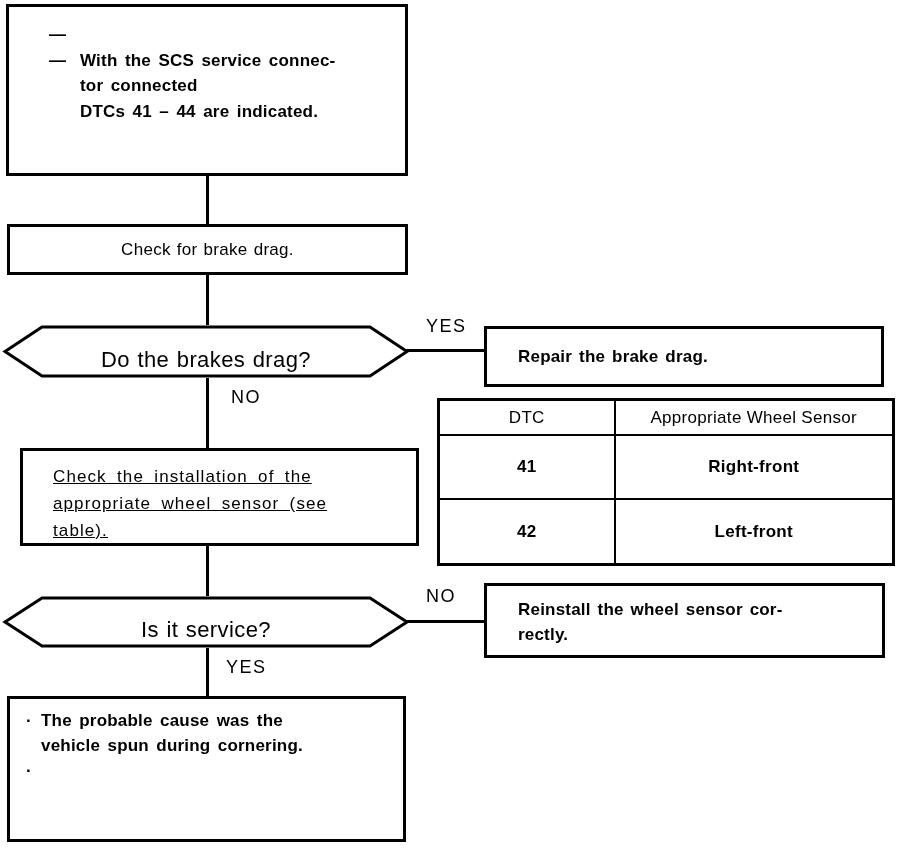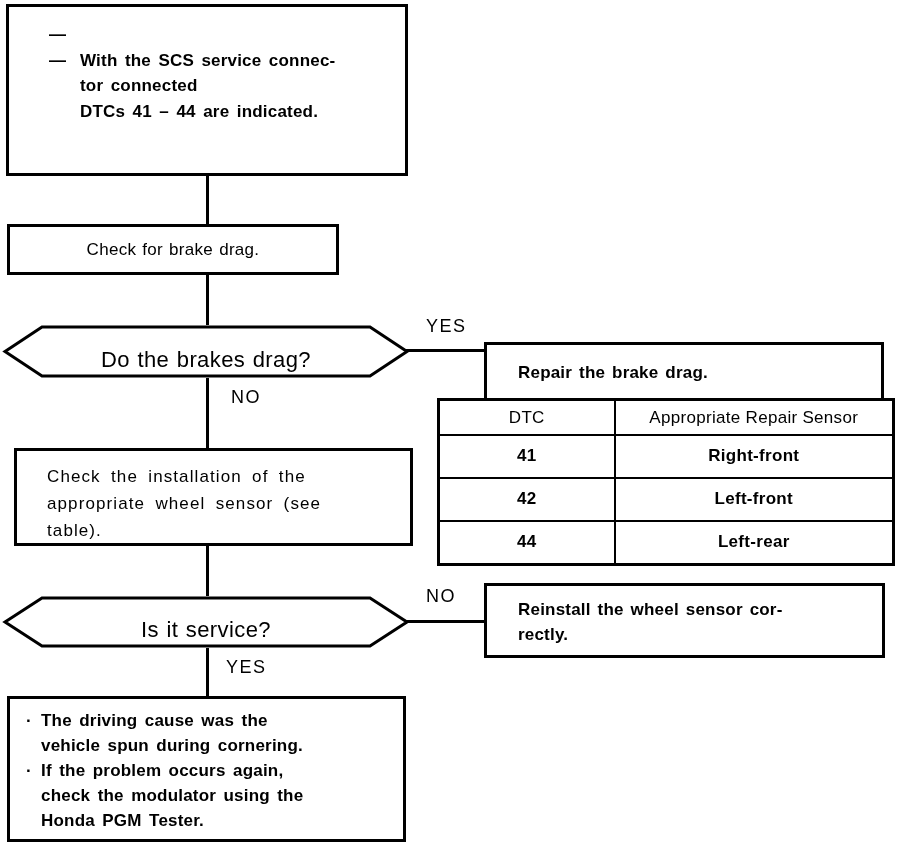--- a/index.html
+++ b/index.html
@@ -96,71 +96,67 @@
         <span class="bullet">—</span>
         <span class="btxt">With the SCS service connec-
 tor connected
 DTCs 41 – 44 are indicated.</span>
       </div>
     </div>
   </div>
 
   <div class="vline" style="left:206px;top:176px;width:3px;height:48px;"></div>
 
-  <div class="box center-text" style="left:7px;top:224px;width:332px;height:51px;">
+  <div class="box center-text" style="left:7px;top:224px;width:401px;height:51px;">
     <span>Check for brake drag.</span>
   </div>
 
   <div class="vline" style="left:206px;top:275px;width:3px;height:50px;"></div>
 
   <div class="hexwrap" style="left:2px;top:325px;width:408px;height:53px;">
     <svg width="408" height="53" viewBox="0 0 408 53">
       <polygon points="3,26.5 40,2 368,2 405,26.5 368,51 40,51" fill="#ffffff" stroke="#000000" stroke-width="3"></polygon>
     </svg>
     <div class="hextext">Do the brakes drag?</div>
   </div>
 
   <div class="branch-label" style="left:426px;top:316px;">YES</div>
   <div class="hline" style="left:406px;top:349px;width:79px;height:3px;"></div>
 
-  <div class="box repair-pad" style="left:484px;top:326px;width:400px;height:61px;margin-top:16px;">
+  <div class="box repair-pad" style="left:484px;top:326px;width:400px;height:61px;">
     <span class="action-text">Repair the brake drag.</span>
   </div>
 
   <div class="branch-label" style="left:231px;top:387px;">NO</div>
   <div class="vline" style="left:206px;top:378px;width:3px;height:70px;"></div>
 
   <table class="dtc-table" style="left:437px;top:398px;width:458px;height:168px;padding-left:29px;">
     <colgroup>
         <col style="width:176px;">
         <col>
       </colgroup>
     <thead>
       <tr>
         <th>DTC</th>
-        <th>Appropriate Repair Sensor</th>
+        <th>Appropriate Wheel Sensor</th>
       </tr>
     </thead>
     <tbody>
       <tr>
         <td>41</td>
         <td>Right-front</td>
       </tr>
       <tr>
         <td>42</td>
         <td>Left-front</td>
       </tr>
-      <tr>
-        <td>44</td>
-        <td>Left-rear</td>
-      </tr>
     </tbody>
   </table>
 
-  <div class="box" style="left:14px;top:448px;width:399px;height:98px;">
+  <div class="box" style="left:20px;top:448px;width:399px;height:98px;text-decoration:underline;">
     <div class="step2-pad">Check the installation of the
 appropriate wheel sensor (see
 table).</div>
   </div>
 
   <div class="vline" style="left:206px;top:546px;width:3px;height:50px;"></div>
 
   <div class="hexwrap" style="left:2px;top:596px;width:408px;height:52px;">
     <svg width="408" height="52" viewBox="0 0 408 52">
       <polygon points="3,26 40,2 368,2 405,26 368,50 40,50" fill="#ffffff" stroke="#000000" stroke-width="3"></polygon>
@@ -176,25 +172,22 @@
 rectly.</div>
   </div>
 
   <div class="branch-label" style="left:226px;top:657px;">YES</div>
   <div class="vline" style="left:206px;top:648px;width:3px;height:48px;"></div>
 
   <div class="box" style="left:7px;top:696px;width:399px;height:146px;">
     <div class="clist">
       <div class="citem">
         <span class="bullet">·</span>
-        <span class="ctxt">The driving cause was the
+        <span class="ctxt">The probable cause was the
 vehicle spun during cornering.</span>
       </div>
       <div class="citem">
         <span class="bullet">·</span>
-        <span class="ctxt">If the problem occurs again,
-check the modulator using the
-Honda PGM Tester.</span>
       </div>
     </div>
   </div>
 
 </div>
 
 </body></html>

